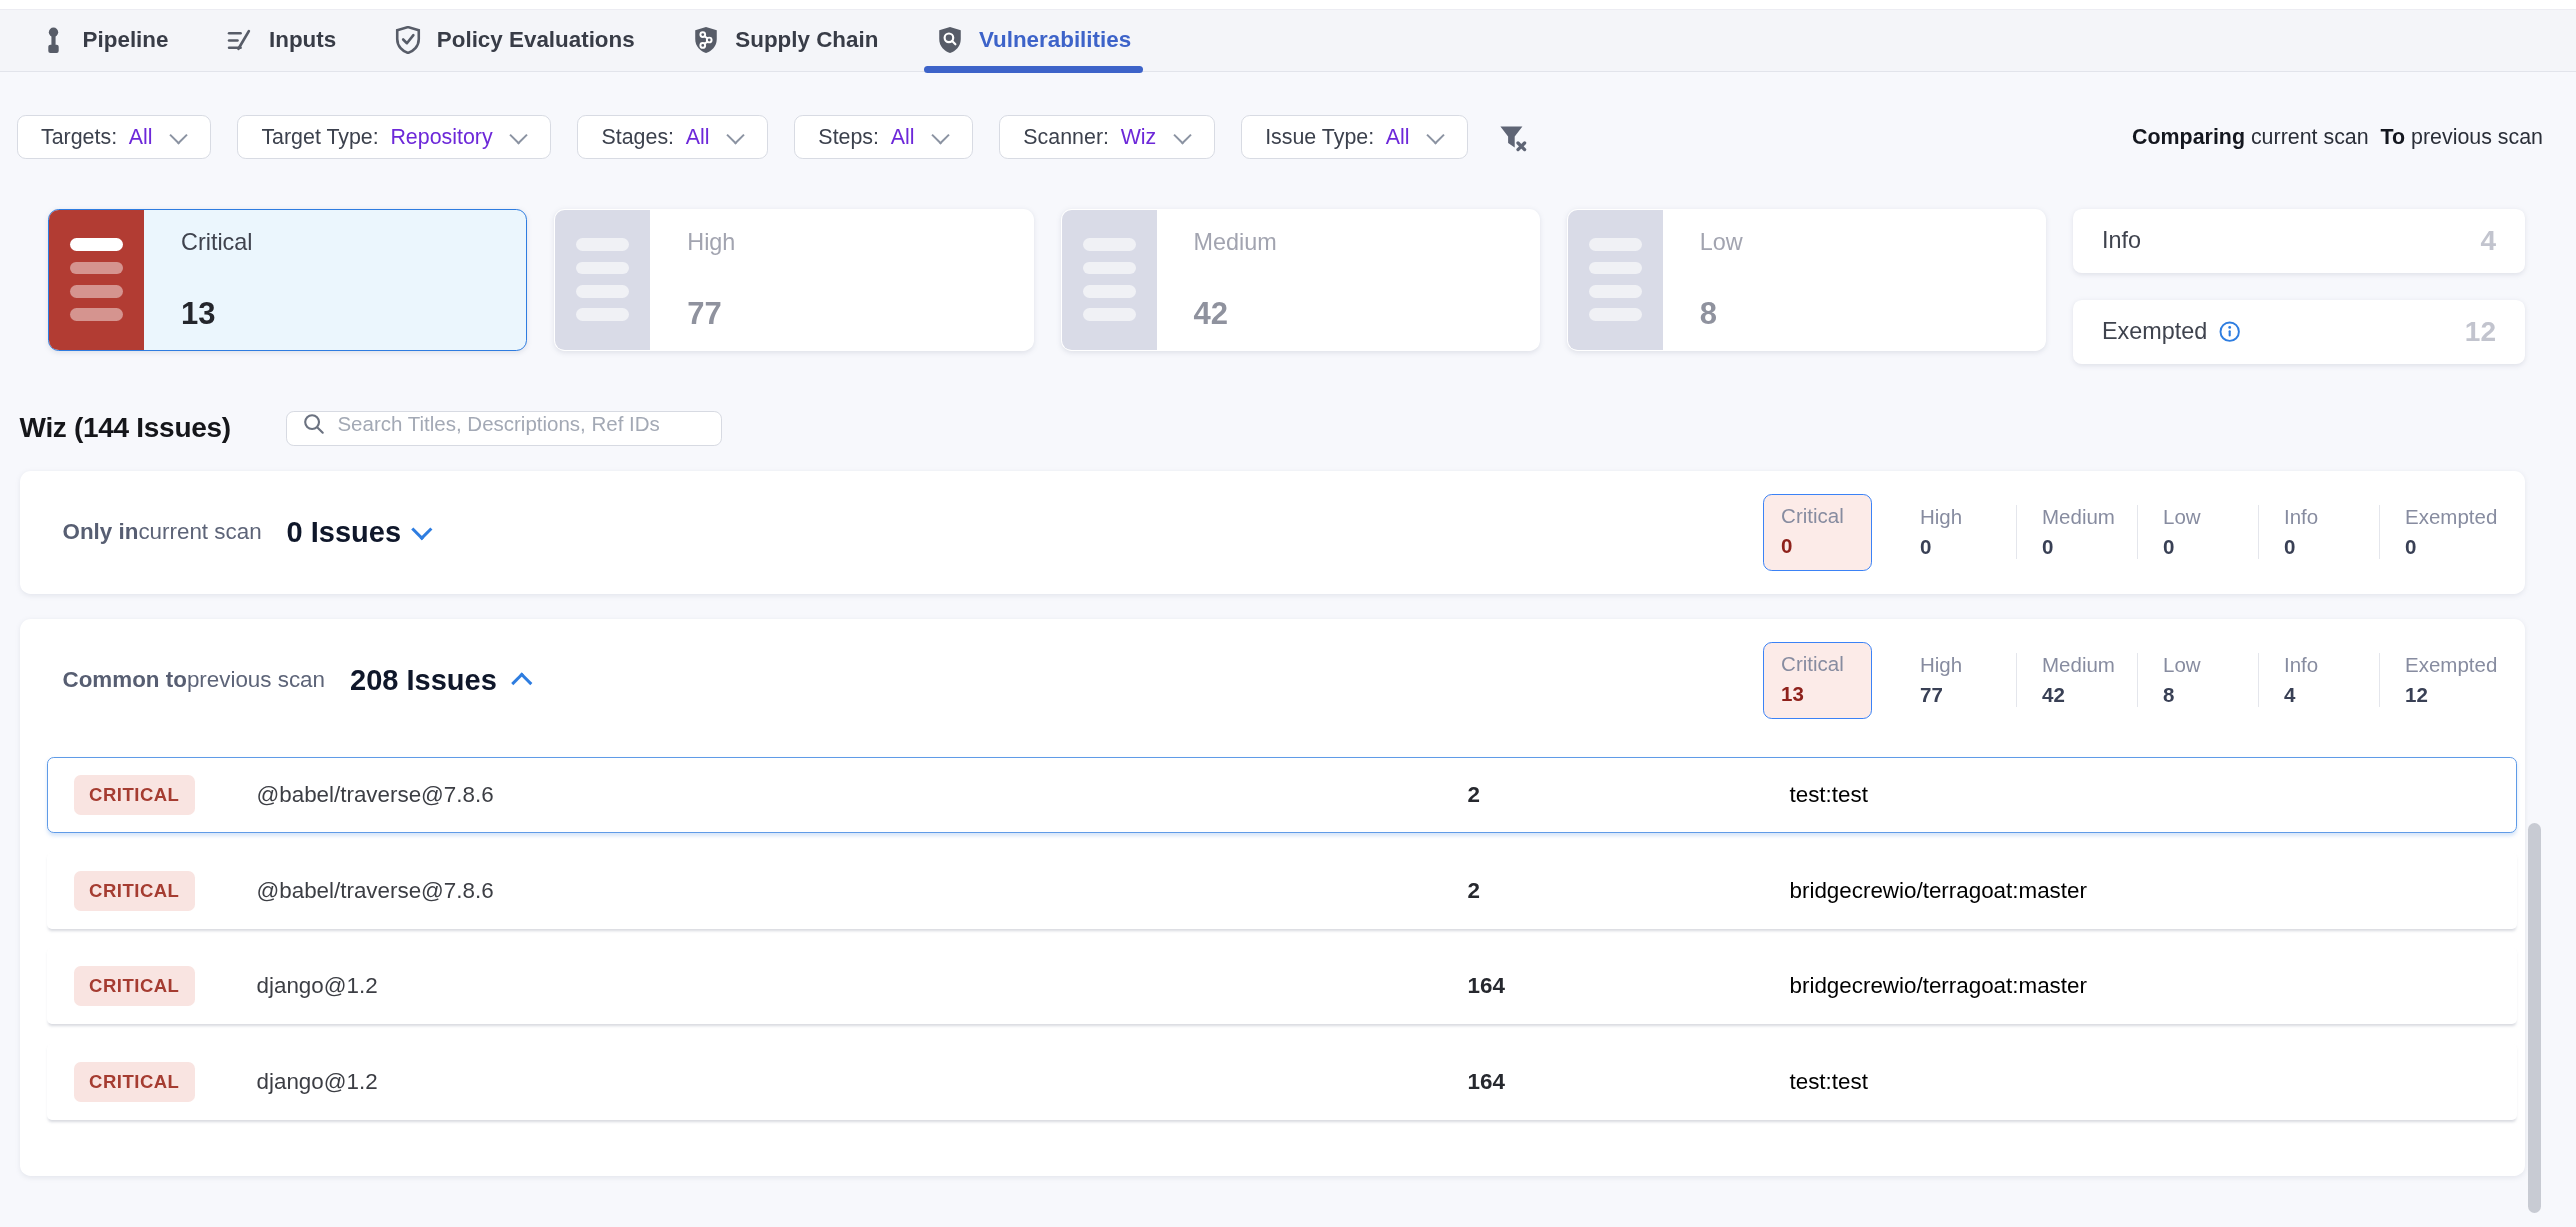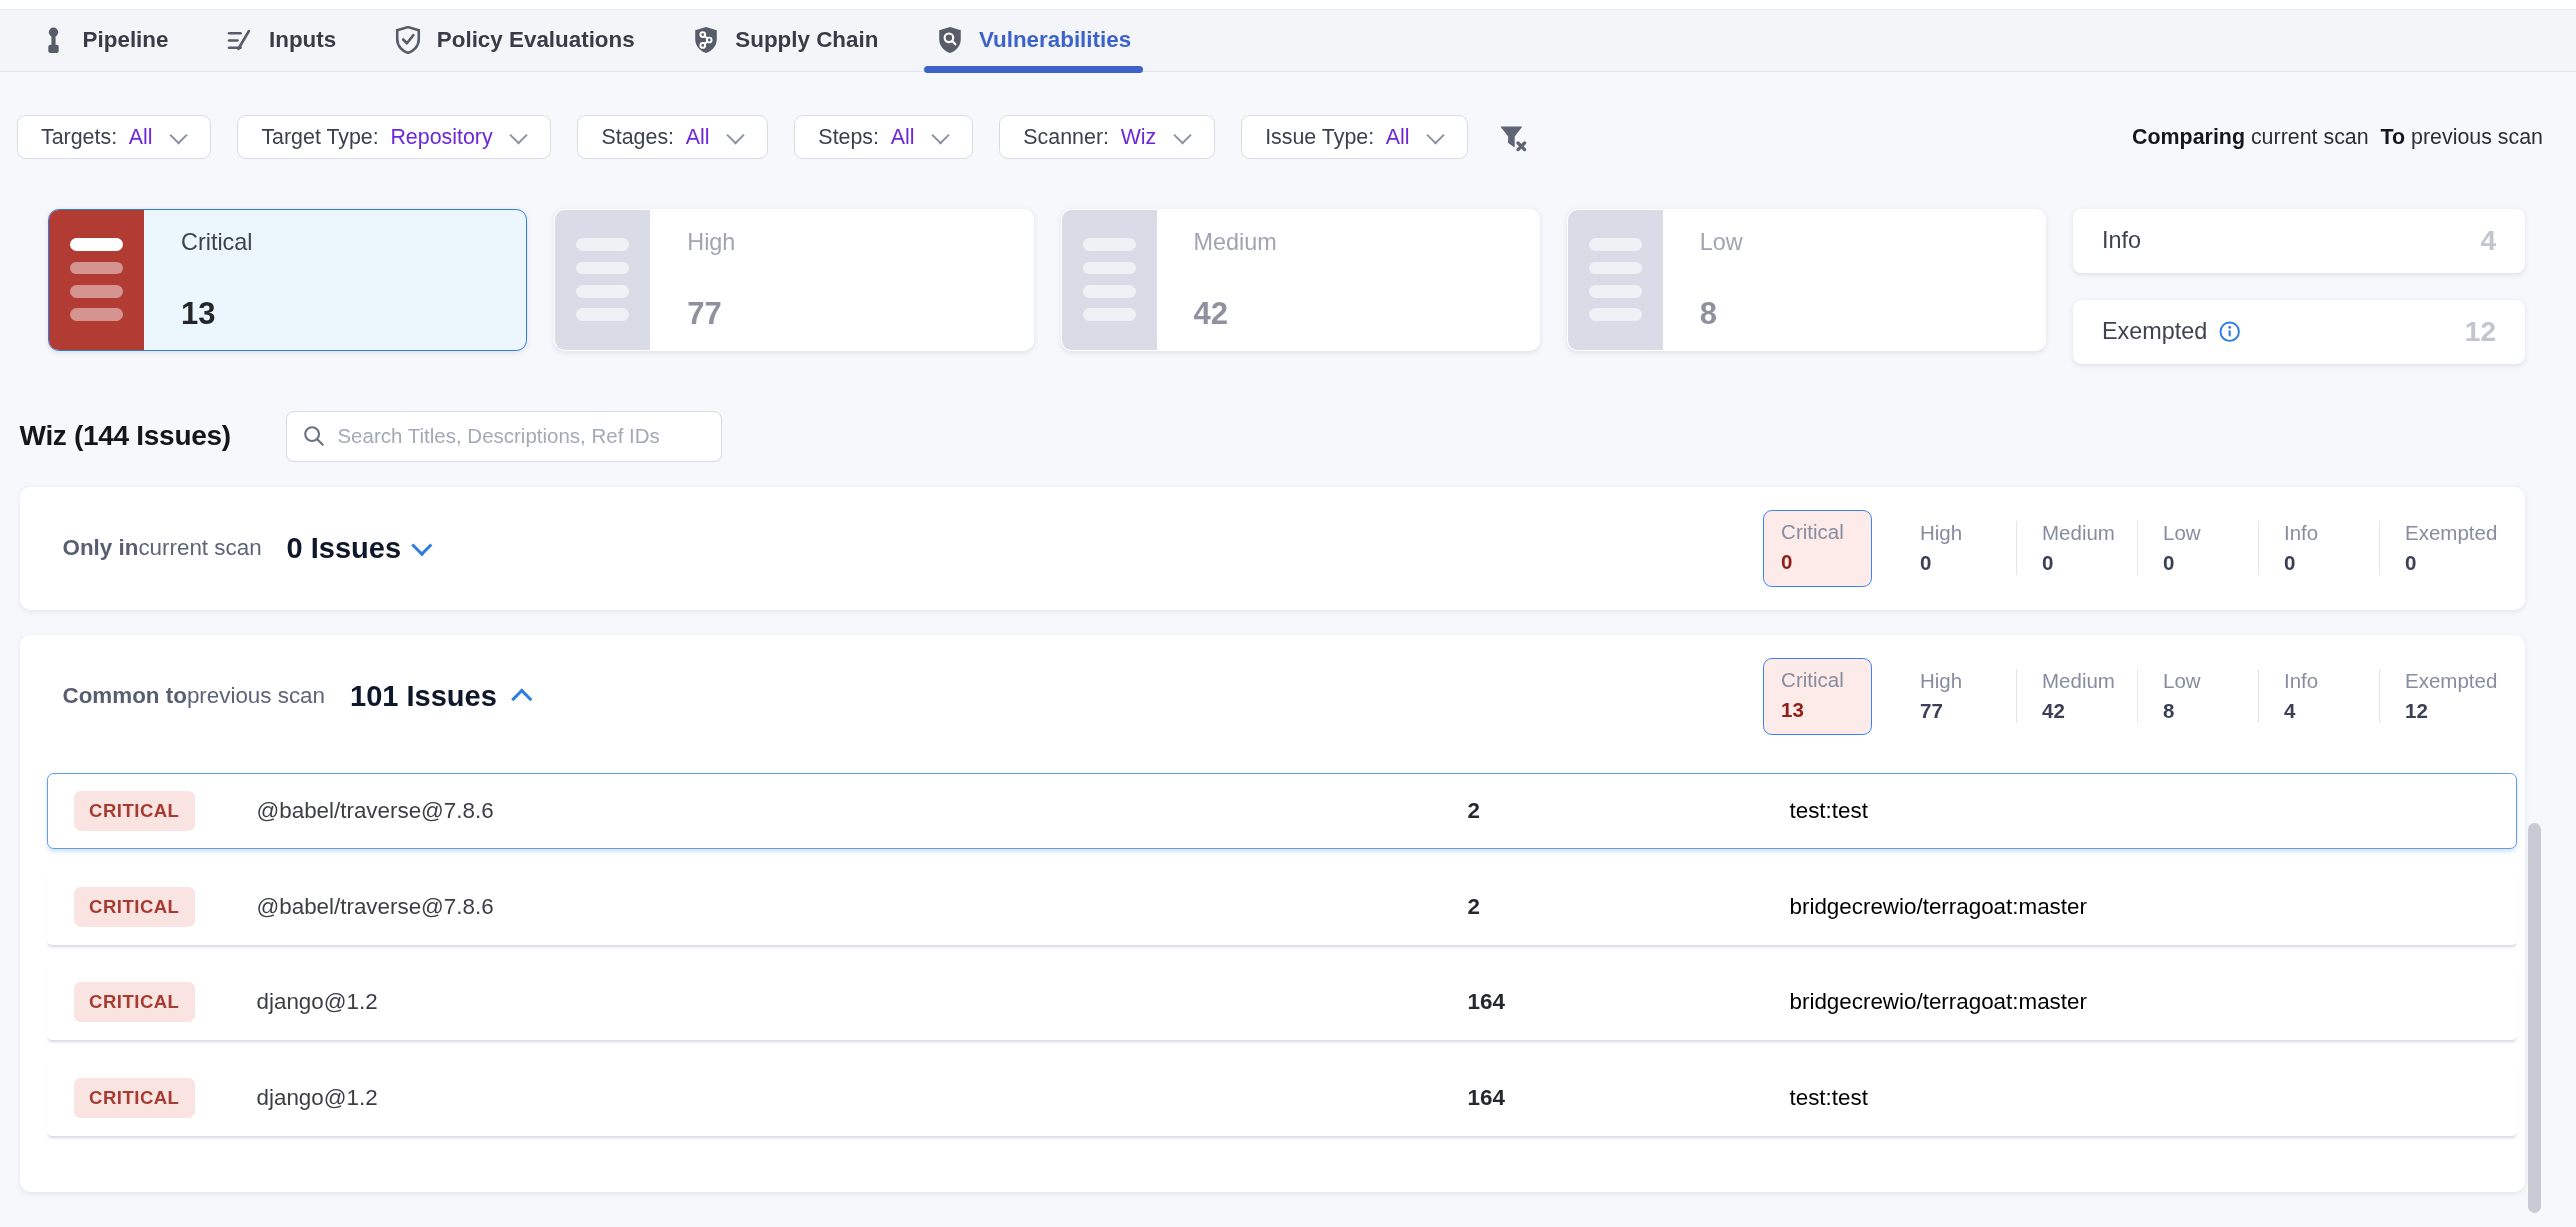--- a/index.html
+++ b/index.html
@@ -85,23 +85,23 @@
     box-shadow:0 1.9px 5.8px rgba(120,128,150,0.18);
     display:flex; align-items:center; padding:0 29px; cursor:pointer;
   }
   .sidecard .slabel { font-size:23.4px; color:#3f434e; display:flex; align-items:center; gap:11.7px; }
   .sidecard .scount { margin-left:auto; font-size:28px; font-weight:700; color:#c2c4ce; }
 
   
   .wizrow { display:flex; align-items:center; margin-top:47px; padding-left:19.5px; }
   .wiztitle { font-size:28px; font-weight:700; color:#15161a; letter-spacing:-0.3px; }
   .searchbox {
-    margin-left:55px; width:436px; height:51px; background:#ffffff;
+    margin-left:55px; width:436px; height:35px; background:#ffffff;
     border:1.9px solid #d7dae2; border-radius:7.8px;
-    display:flex; align-items:center; padding:0 15.6px; gap:11.7px;
+    display:flex; align-items:flex-start; padding:0 15.6px; gap:11.7px;
   }
   .searchbox input {
     border:none; outline:none; flex:1; font-size:20.5px; color:#3c414d; background:transparent;
     font-family:"Liberation Sans", sans-serif;
   }
   .searchbox input::placeholder { color:#a3a9b5; }
 
   
   .sectioncard {
     margin:25px 51px 0 19.5px; background:#ffffff; border-radius:10.7px;
@@ -394,21 +394,21 @@
   </div>
 </div>
 
 <div class="sectioncard" style="padding-bottom:7.8px;">
   <div class="sectionhead">
     <div class="sechead-left">
       <b>Common to</b>
         <span>previous scan</span>
     </div>
     <div class="issues-count">
-      <span>101 Issues</span>
+      <span>208 Issues</span>
       <span class="bluechev up"></span>
     </div>
     <div class="chips">
       <div class="chip first">
         <div class="clabel">Critical</div>
         <div class="ccount">13</div>
       </div>
       <div class="chip">
         <div class="clabel">High</div>
         <div class="ccount">77</div>

